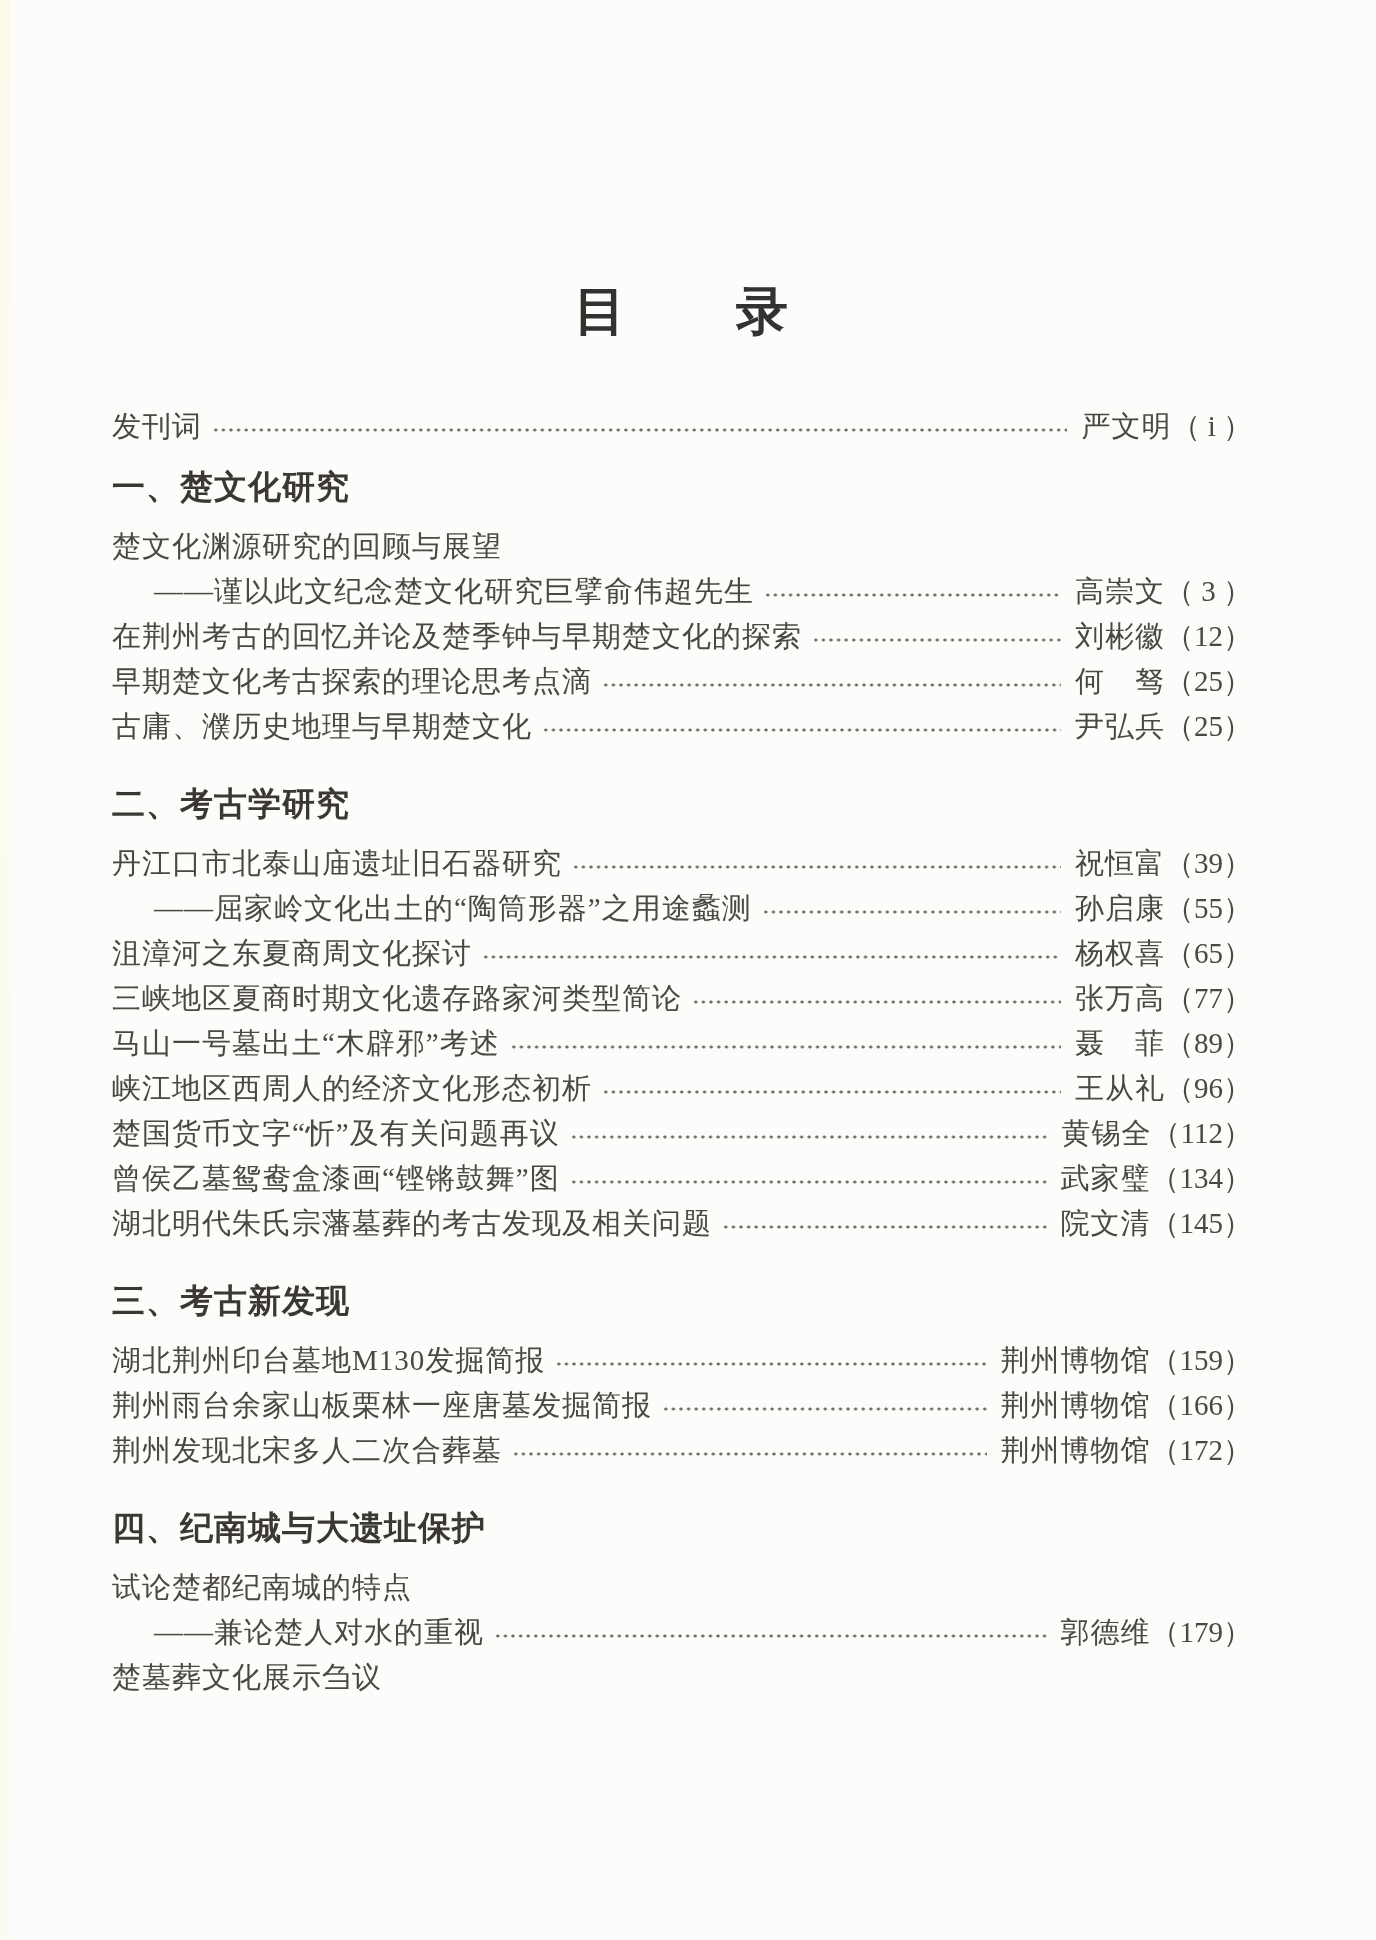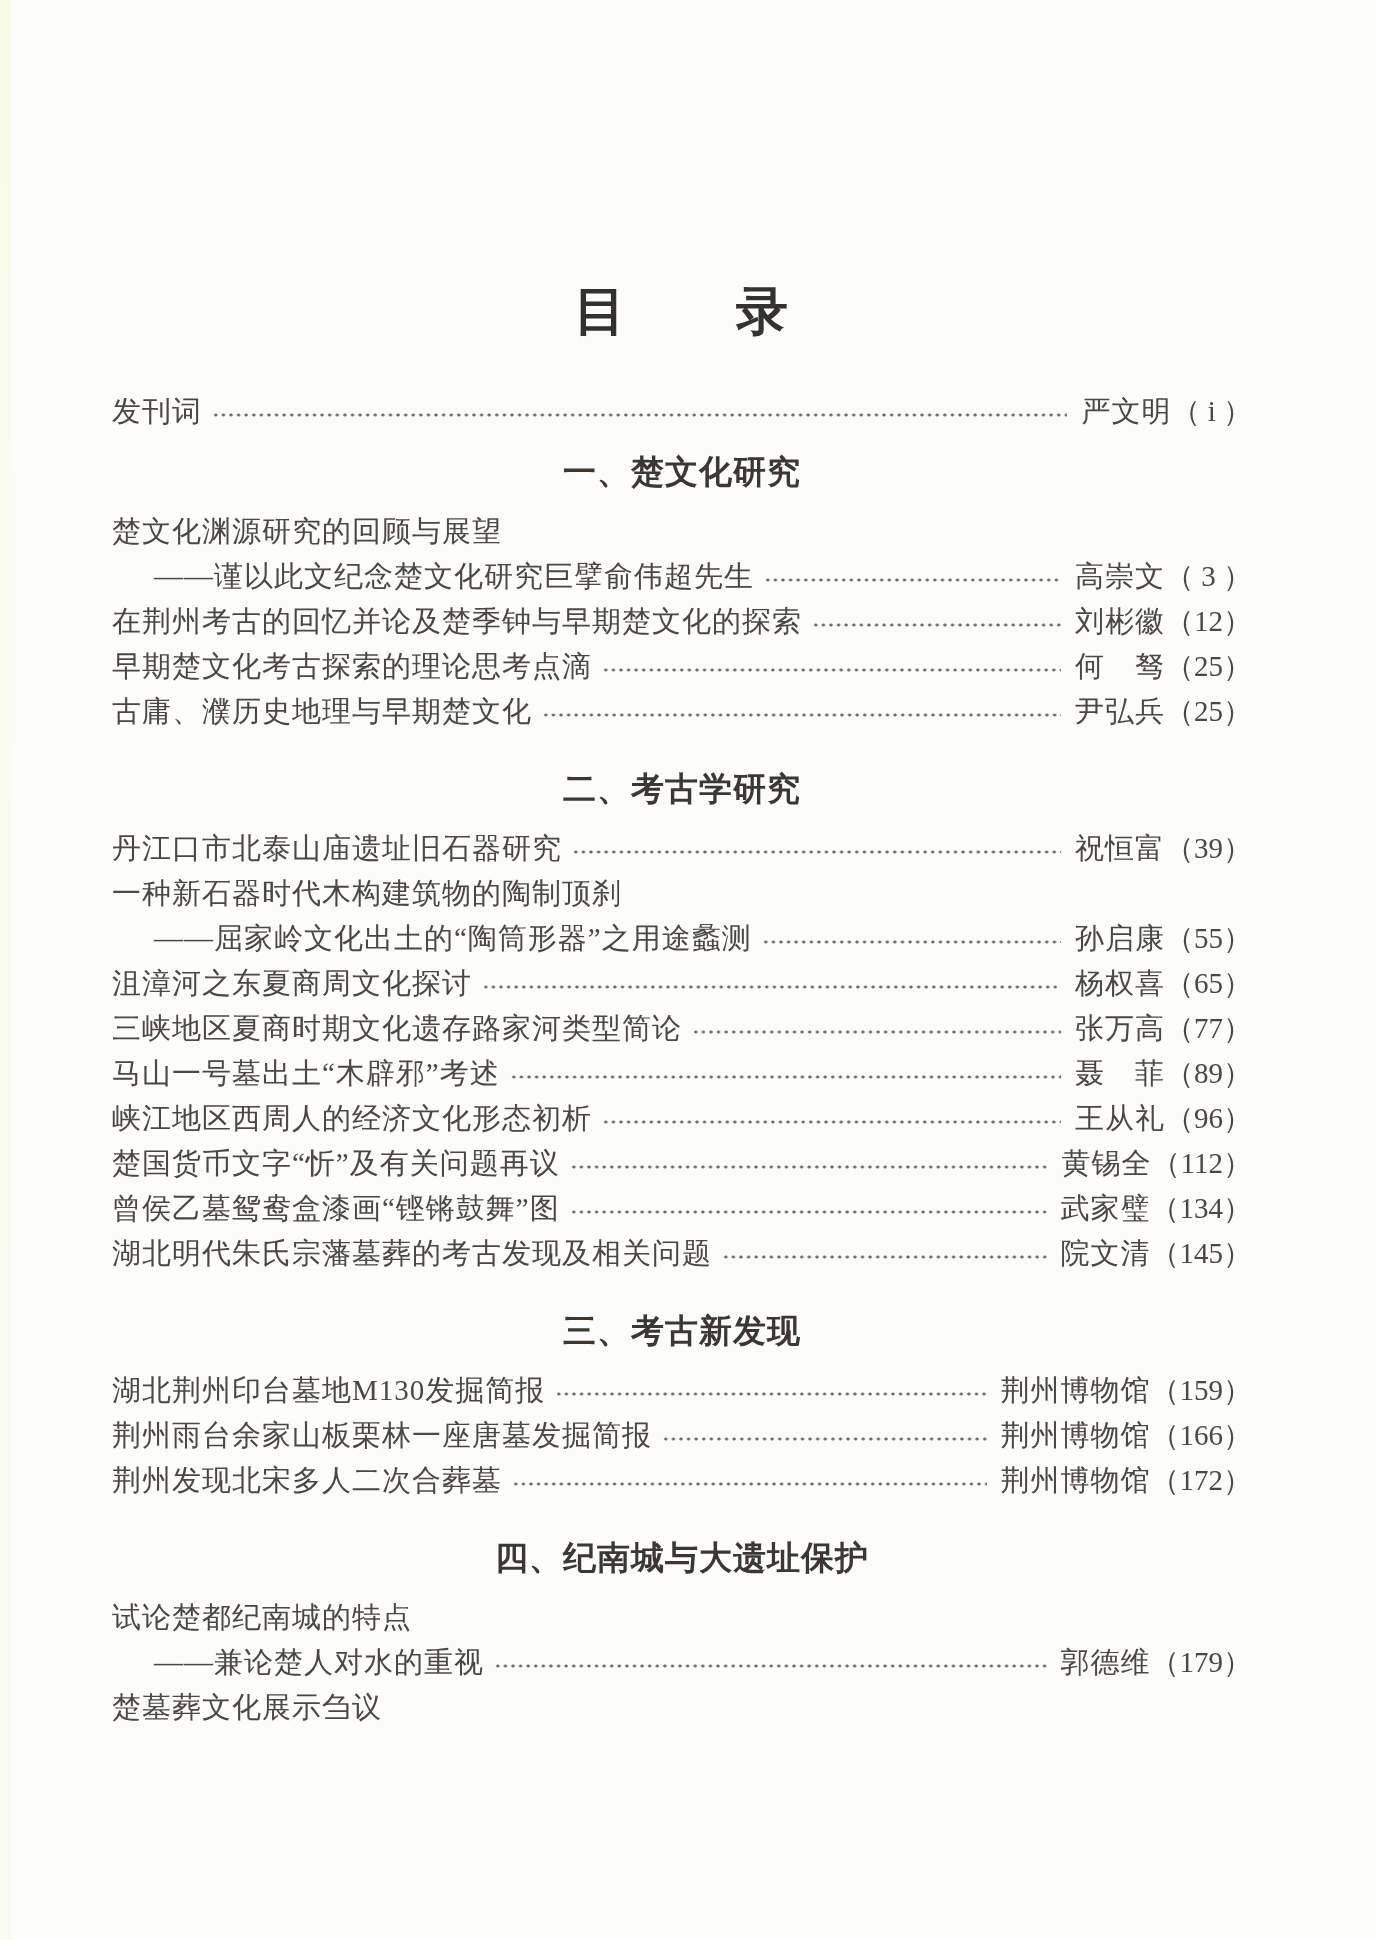--- a/index.html
+++ b/index.html
@@ -28,26 +28,25 @@
   }
   .doc-title{
     margin:284px 0 5px 0;
     text-align:center;
     font-size:52px;
     line-height:56px;
     font-weight:bold;
     color:#343230;
     letter-spacing:2px;
   }
-  .toc-list > .row:first-child{ margin-top:49px; }
+  .toc-list > .row:first-child{ margin-top:64px; }
   .section-heading{
     margin:34px 0 16px 0;
     height:42px;
     line-height:42px;
-    text-align:center;
     font-family:"Liberation Sans","DejaVu Sans",sans-serif;
     font-weight:bold;
     font-size:33px;
     color:#3b3833;
     letter-spacing:1px;
   }
   .section-heading.first{ margin-top:17px; }
   .row{
     display:flex;
     align-items:baseline;
@@ -113,23 +112,20 @@
           <span class="author">尹弘兵</span>
           <span class="pageno">（25）</span>
         </div>
         <div class="section-heading">二、考古学研究</div>
         <div class="row">
           <span class="etext">丹江口市北泰山庙遗址旧石器研究</span>
           <span class="leader"></span>
           <span class="author">祝恒富</span>
           <span class="pageno">（39）</span>
         </div>
-        <div class="row">
-          <span class="etext">一种新石器时代木构建筑物的陶制顶刹</span>
-        </div>
         <div class="row indent">
           <span class="etext">——屈家岭文化出土的“陶筒形器”之用途蠡测</span>
           <span class="leader"></span>
           <span class="author">孙启康</span>
           <span class="pageno">（55）</span>
         </div>
         <div class="row">
           <span class="etext">沮漳河之东夏商周文化探讨</span>
           <span class="leader"></span>
           <span class="author">杨权喜</span>

